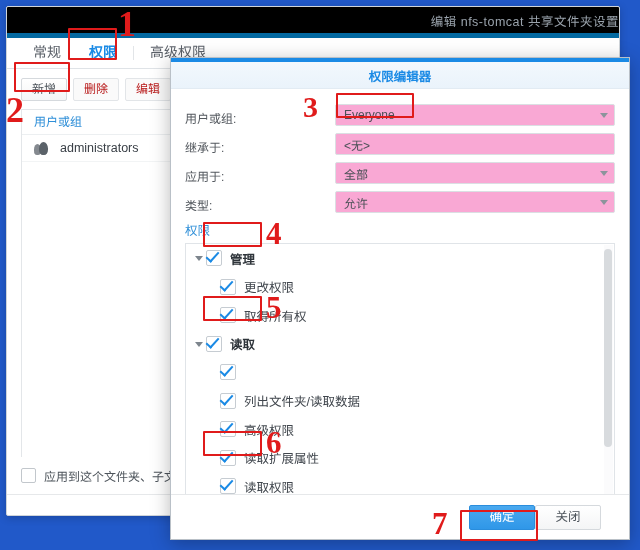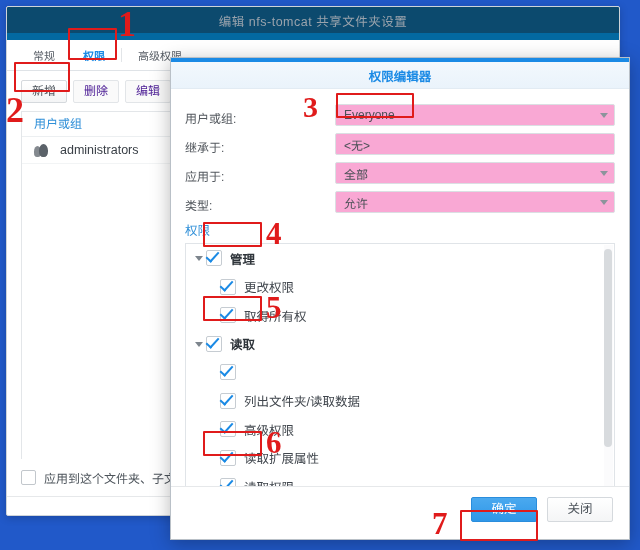--- a/index.html
+++ b/index.html
@@ -32,46 +32,46 @@
     width: 612px;
     height: 508px;
     background: #ffffff;
     border: 1px solid #cfd4d9;
     box-shadow: 0 2px 8px rgba(0,0,0,0.20);
     border-radius: 2px;
     overflow: hidden;
   }
   #bg-titlebar {
     height: 26px;
-    background: #0c4a6e;
-    border-bottom: 7px solid #0369a1;
-    display: flex;
-    align-items: center;
-    justify-content: center;
+    background: #000000;
+    border-bottom: 5px solid #0369a1;
+    display: flex;
+    align-items: center;
+    justify-content: flex-end;
     position: relative;
   }
   #bg-title {
     font-size: 12.5px;
     color: #9aa3ac;
     letter-spacing: .5px;
   }
 
   
   #bg-tabs {
     height: 30px;
     border-bottom: 1px solid #dfe3e7;
     display: flex;
     align-items: flex-end;
     padding-left: 12px;
     background: #ffffff;
     position: relative;
   }
   .tab {
     padding: 4px 14px 7px 14px;
-    font-size: 11px;
+    font-size: 14px;
     color: #5a6068;
     cursor: default;
     position: relative;
   }
   .tab.active {
     color: #1a8ae5;
     font-weight: bold;
   }
   .tab-sep {
     width: 1px;
@@ -94,21 +94,21 @@
     font-size: 12px;
     padding: 0 9px;
     background: linear-gradient(#ffffff, #f4f5f6);
     border: 1px solid #d5d9dd;
     border-radius: 2px;
     color: #4d545b;
     box-sizing: border-box;
     cursor: default;
   }
   .tbtn.disabled {
-    color: #4c1d95;
+    color: #b91c1c;
     background: #fafafa;
     border-color: #e2e5e8;
   }
 
   
   #bg-list {
     margin: 0 14px;
     border: 1px solid #e3e6e9;
     border-bottom: none;
     height: 348px;
@@ -305,29 +305,28 @@
   }
   .perm-label {
     font-size: 12.5px;
     color: #40464d;
   }
   .perm-row.parent .perm-label { font-weight: bold; color: #2e343a; }
   .perm-row.child { padding-left: 34px; }
 
   #dialog-footer {
     position: absolute;
-    left: 0; right: 0; bottom: 8px;
+    left: 0; right: 0; bottom: 0;
     height: 44px;
     border-top: 1px solid #e6e8ea;
     background: #fff;
     display: flex;
     align-items: center;
     justify-content: flex-end;
-    padding-right: 16px;
-    gap: 10px;
+    padding-right: 28px;
   }
   .dbtn {
     min-width: 66px;
     height: 25px;
     line-height: 23px;
     text-align: center;
     font-size: 12.5px;
     border-radius: 2px;
     box-sizing: border-box;
     cursor: default;

